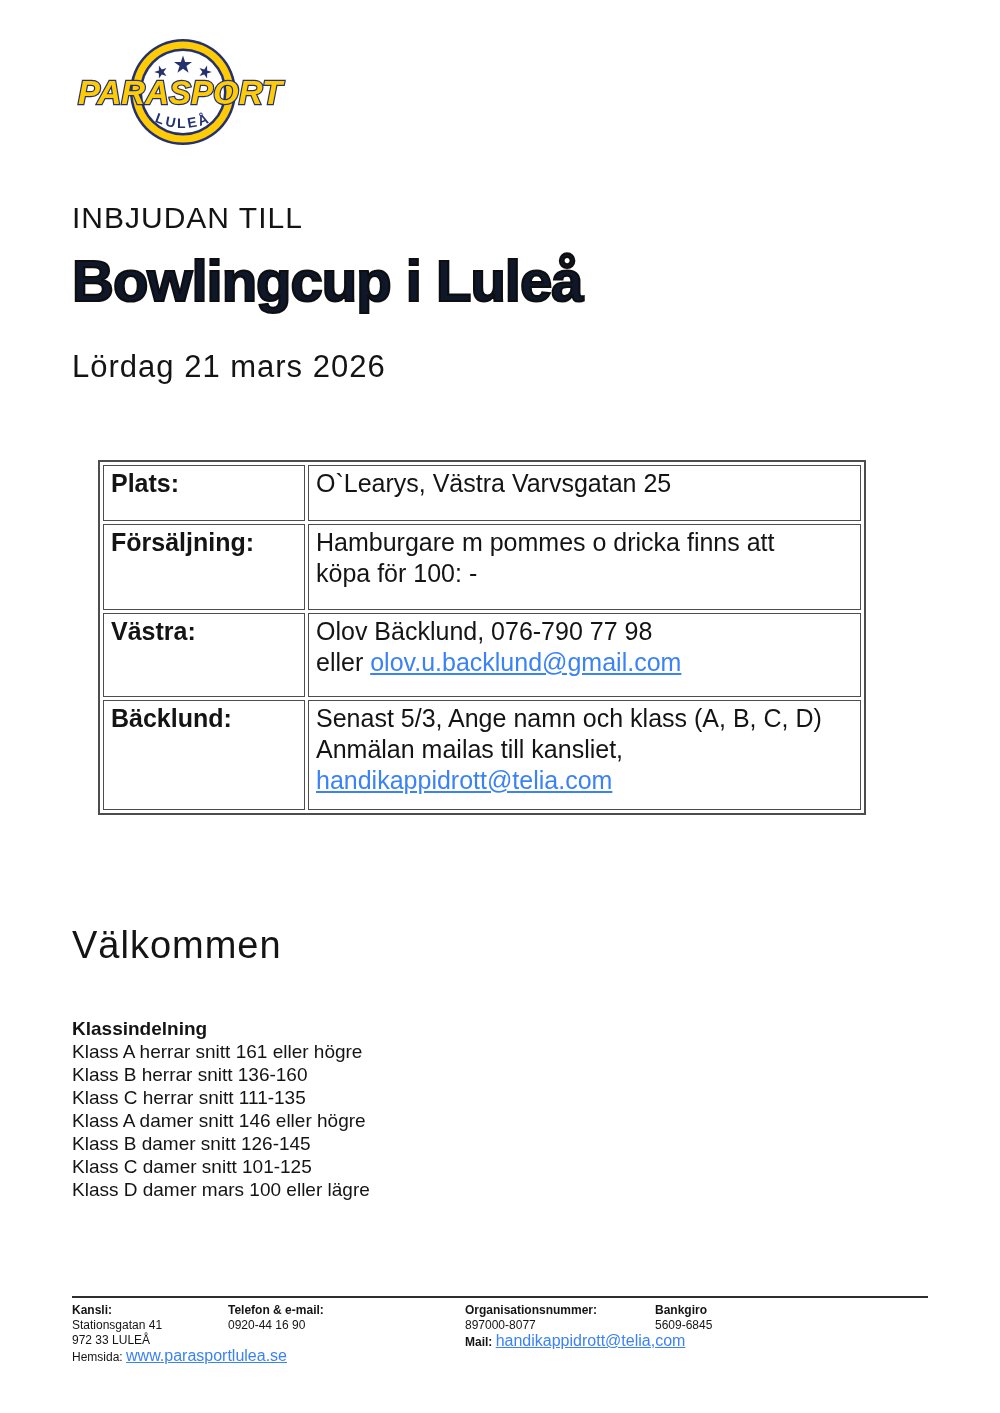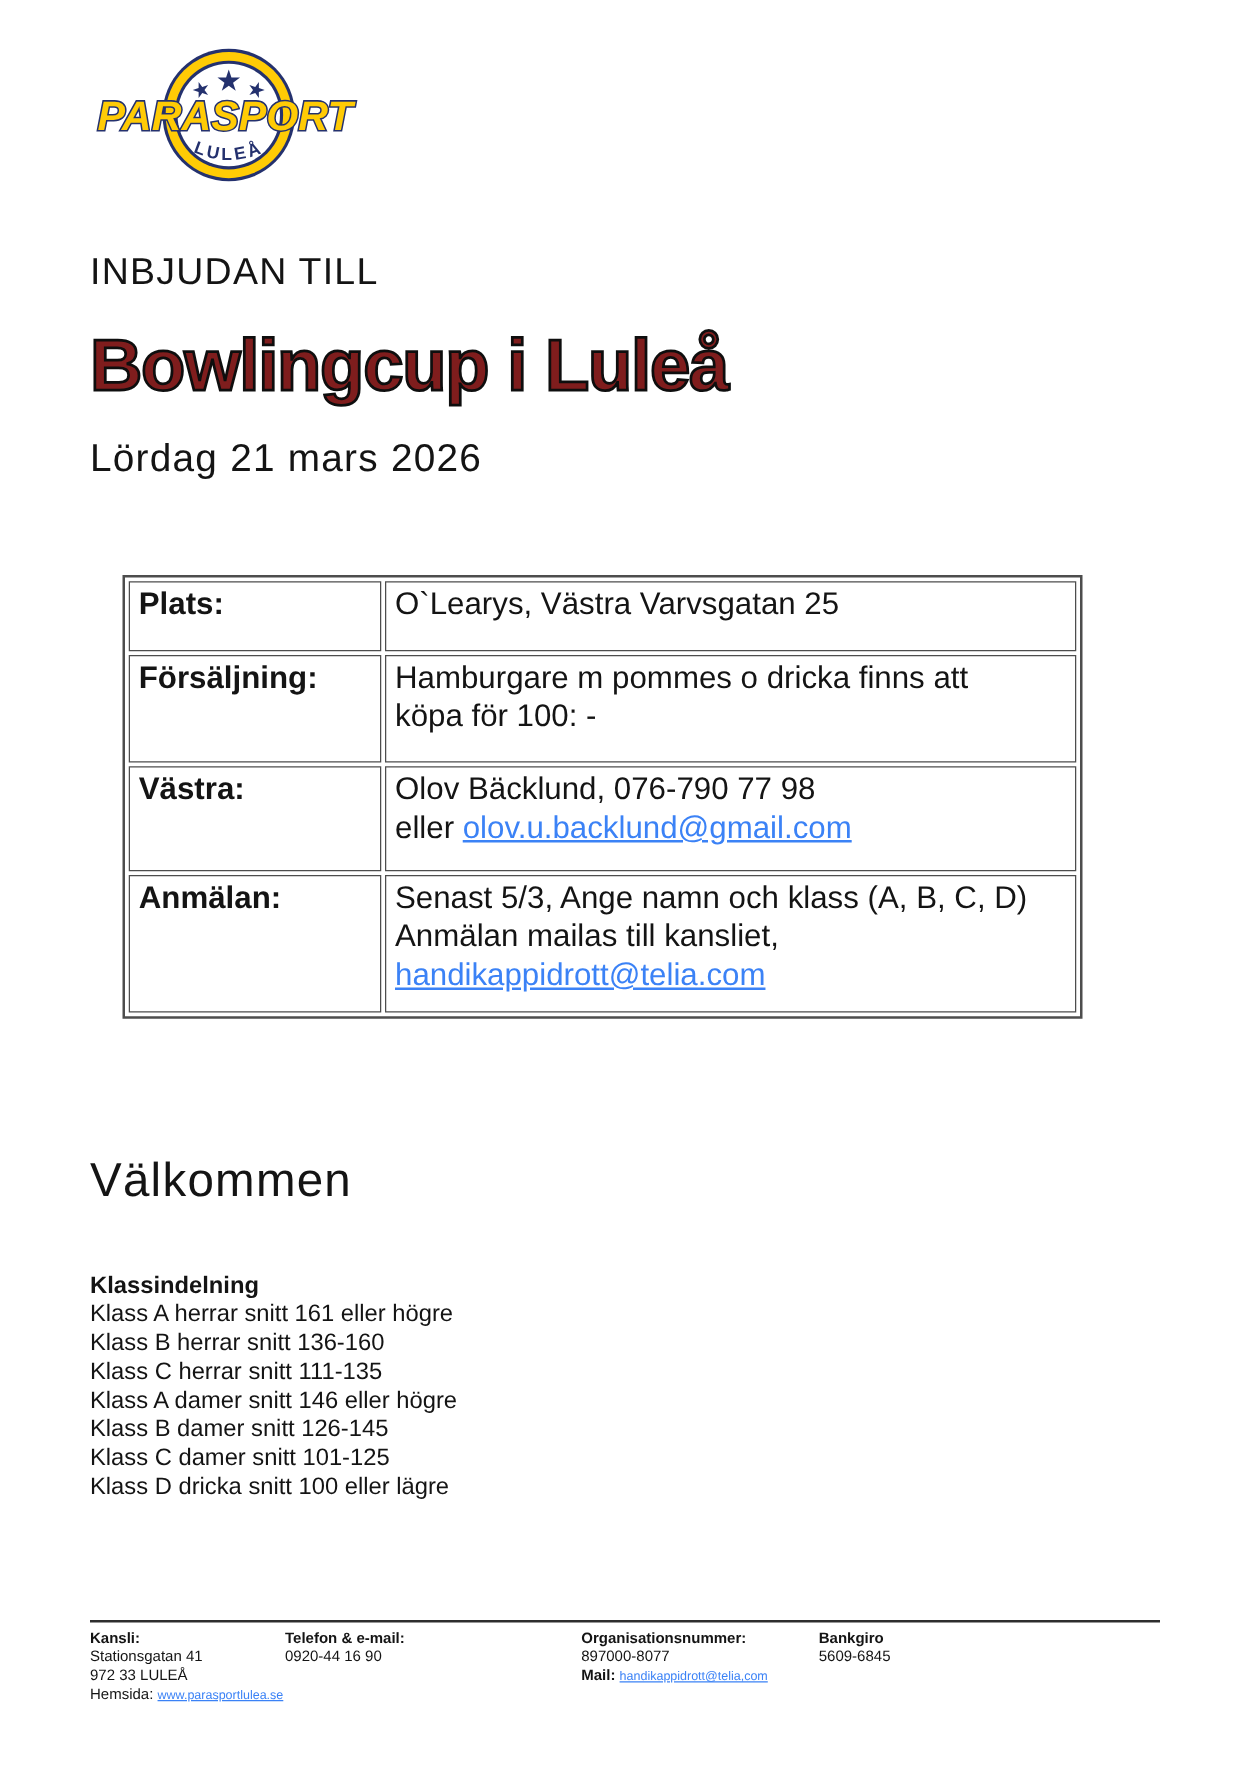--- a/index.html
+++ b/index.html
@@ -11,21 +11,21 @@
   .center-col{position:absolute;left:72px;width:823px;text-align:left;}
   a.link{color:#3b82f6;text-decoration:underline;cursor:pointer;}
 
   
   .logo{position:absolute;left:78px;top:36px;width:205px;height:114px;overflow:visible;}
 
   
   .title-small{top:201px;font-size:30px;letter-spacing:1px;}
   .title-large{
     top:247px;font-size:58px;font-weight:700;letter-spacing:-1px;
-    color:#7f1d1d;margin-top:12px;-webkit-text-stroke:2.2px #0e0e0e;
+    color:#0f172a;-webkit-text-stroke:2.2px #0e0e0e;
   }
   .date-line{top:349px;font-size:31px;letter-spacing:1px;}
 
   
   table.info-table{
     position:absolute;left:98px;top:460px;width:768px;box-sizing:border-box;
     border-collapse:separate;border-spacing:3px;border:2px solid #4d4d4d;
     table-layout:fixed;
   }
   table.info-table td{
@@ -44,21 +44,21 @@
 
   
   .footer-rule{position:absolute;left:72px;top:1296px;width:856px;height:0;border-top:2px solid #2e2e2e;}
   .footer{position:absolute;left:72px;top:1303px;width:856px;font-size:12px;line-height:15px;}
   .fcol{position:absolute;top:0;}
   .fcol1{left:0;}
   .fcol2{left:156px;}
   .fcol3{left:393px;}
   .fcol4{left:583px;}
   .fhead{font-weight:700;}
-  .footer a.link{font-size:10px;}
+  .footer a.link{font-size:16px;}
 </style>
 </head>
 <body>
 
 <div>
 
   <svg class="logo" viewBox="0 0 205 114" xmlns="http://www.w3.org/2000/svg">
     <circle cx="105" cy="56" r="53" fill="#24316E"></circle>
     <circle cx="105" cy="56" r="50.5" fill="#FFCB05"></circle>
     <circle cx="105" cy="56" r="43.5" fill="#24316E"></circle>
@@ -91,41 +91,41 @@
 köpa för 100: -</td>
     </tr>
     <tr style="height:84px;">
       <td class="cell-label">Västra:</td>
       <td class="cell-value">
         <div>Olov Bäcklund, 076-790 77 98</div>
         <div><span>eller </span><a class="link">olov.u.backlund@gmail.com</a></div>
       </td>
     </tr>
     <tr style="height:110px;">
-      <td class="cell-label">Anmälan:</td>
+      <td class="cell-label">Bäcklund:</td>
       <td class="cell-value">
         <div>Senast 5/3, Ange namn och klass (A, B, C, D)</div>
         <div>Anmälan mailas till kansliet,</div>
         <div><a class="link">handikappidrott@telia.com</a></div>
       </td>
     </tr>
   </tbody>
     </table>
 
   <div class="center-col welcome">Välkommen</div>
 
   <div class="classes">
     <div class="classes-heading">Klassindelning</div>
     <div class="class-line">Klass A herrar snitt 161 eller högre</div>
     <div class="class-line">Klass B herrar snitt 136-160</div>
     <div class="class-line">Klass C herrar snitt 111-135</div>
     <div class="class-line">Klass A damer snitt 146 eller högre</div>
     <div class="class-line">Klass B damer snitt 126-145</div>
     <div class="class-line">Klass C damer snitt 101-125</div>
-    <div class="class-line">Klass D dricka snitt 100 eller lägre</div>
+    <div class="class-line">Klass D damer mars 100 eller lägre</div>
   </div>
 
   <div class="footer-rule"></div>
   <div class="footer">
     <div class="fcol fcol1">
       <div class="fhead">Kansli:</div>
       <div>Stationsgatan 41</div>
       <div>972 33 LULEÅ</div>
       <div><span>Hemsida: </span><a class="link">www.parasportlulea.se</a></div>
     </div>

